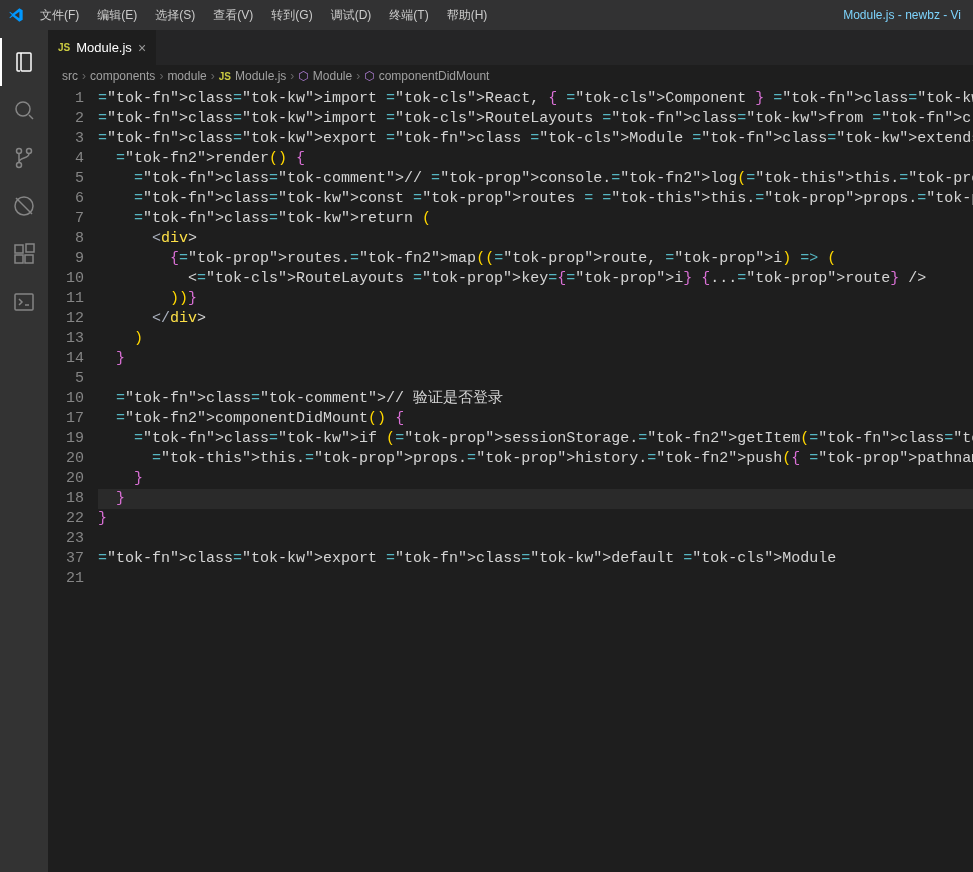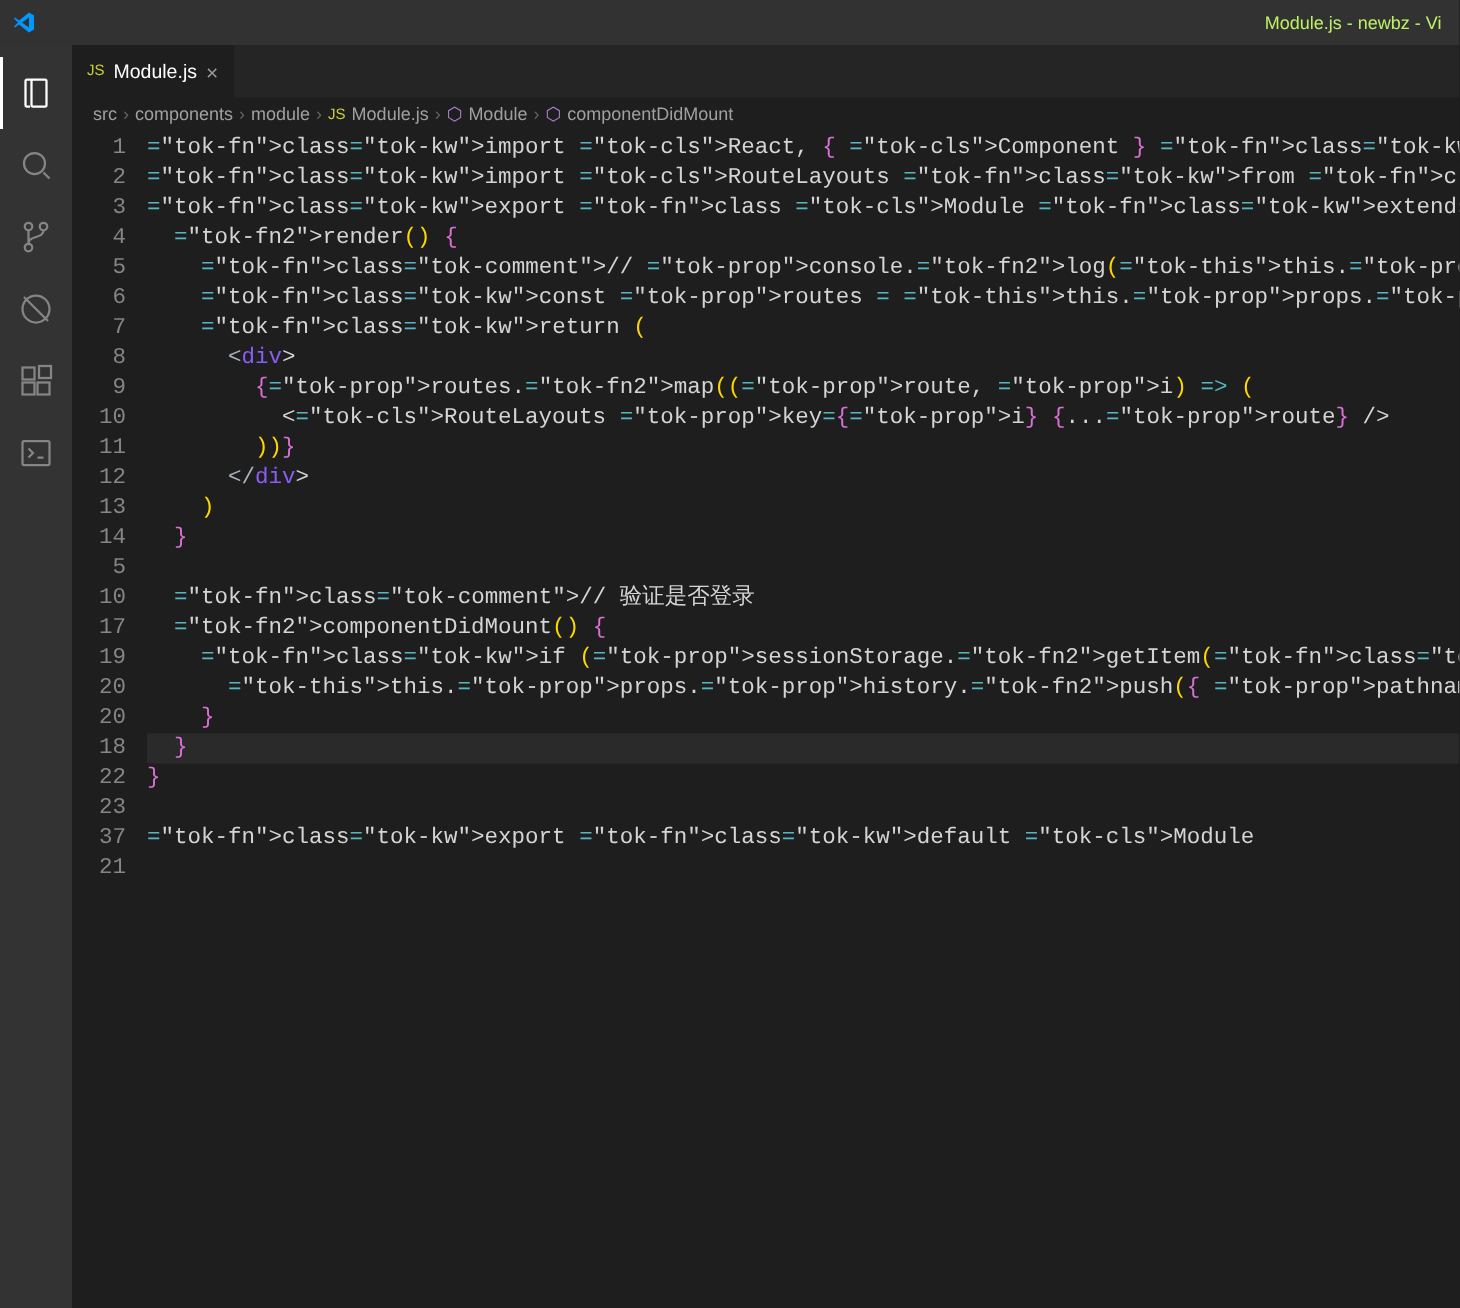--- a/index.html
+++ b/index.html
@@ -19,21 +19,21 @@
   background: #323233;
   display: flex;
   align-items: center;
   padding: 0 8px;
   color: #cccccc;
   font-size: 12px;
 }
 .titlebar .menu-items { display: flex; gap: 2px; }
 .titlebar .menu-item { padding: 4px 8px; cursor: pointer; }
 .titlebar .spacer { flex: 1; }
-.titlebar .title-right { color: #bef264; padding-right: 4px; }
+.titlebar .title-right { color: #7dd3fc; padding-right: 4px; }
 .vscode-icon {
   width: 16px; height: 16px; margin-right: 8px;
   color: #0098ff;
 }
 .main { flex: 1; display: flex; overflow: hidden; }
 .activitybar {
   width: 48px;
   background: #333333;
   display: flex;
   flex-direction: column;
@@ -115,30 +115,40 @@
   padding-top: 2px;
   white-space: pre;
   position: relative;
 }
 .code-line { height: 20px; }
 .code-line.hl { background: #2a2a2a; }
 .tok-punc { color: #abb2bf; }
 .tok-brace1 { color: #ffd700; }
 .tok-brace2 { color: #da70d6; }
 .tok-op { color: #56b6c2; }
-.tok-tag { color: #8b5cf6; }
-.js-icon { color: #cbcb41; font-weight: normal; font-size: 10px; }
+.tok-tag { color: #fde047; }
+.js-icon { color: #cbcb41; font-weight: bold; font-size: 10px; }
 </style>
 </head>
 <body>
 
 <div class="titlebar">
   <svg class="vscode-icon" viewBox="0 0 24 24" fill="currentColor">
       <path d="M17 2L7 10L3 7L2 8L6 12L2 16L3 17L7 14L17 22L22 19V5L17 2M17 17L10 12L17 7V17Z"></path>
     </svg>
+  <div class="menu-items" id="menu-items">
+      <div class="menu-item">文件(F)</div>
+      <div class="menu-item">编辑(E)</div>
+      <div class="menu-item">选择(S)</div>
+      <div class="menu-item">查看(V)</div>
+      <div class="menu-item">转到(G)</div>
+      <div class="menu-item">调试(D)</div>
+      <div class="menu-item">终端(T)</div>
+      <div class="menu-item">帮助(H)</div>
+    </div>
   <div class="spacer"></div>
   <div class="title-right">Module.js - newbz - Vi</div>
 </div>
 
 <div class="main">
 
   <div class="activitybar">
     <div class="ab-item active">
       <svg width="24" height="24" viewBox="0 0 24 24" fill="none" stroke="currentColor" stroke-width="1.5">
           <path d="M14 3H6a1 1 0 0 0-1 1v16a1 1 0 0 0 1 1h2M10 3h8a1 1 0 0 1 1 1v16a1 1 0 0 1-1 1h-8a1 1 0 0 1-1-1V4a1 1 0 0 1 1-1z"></path>

